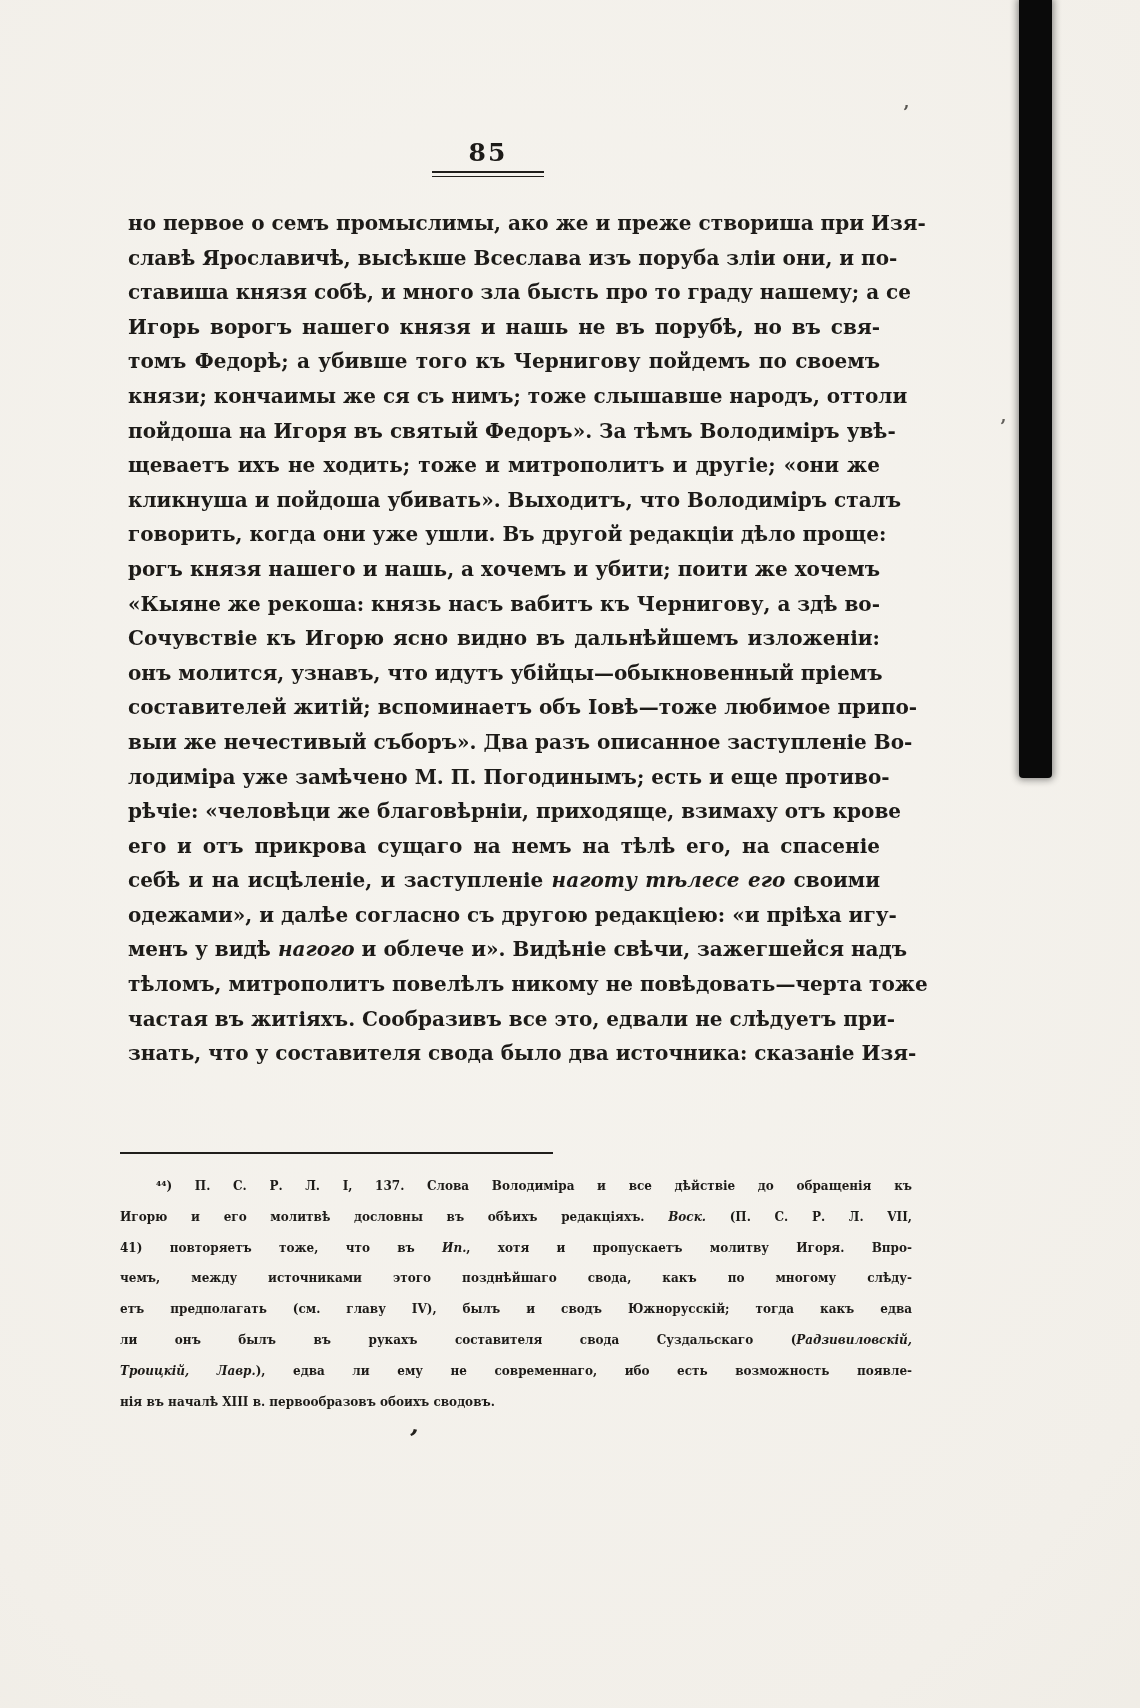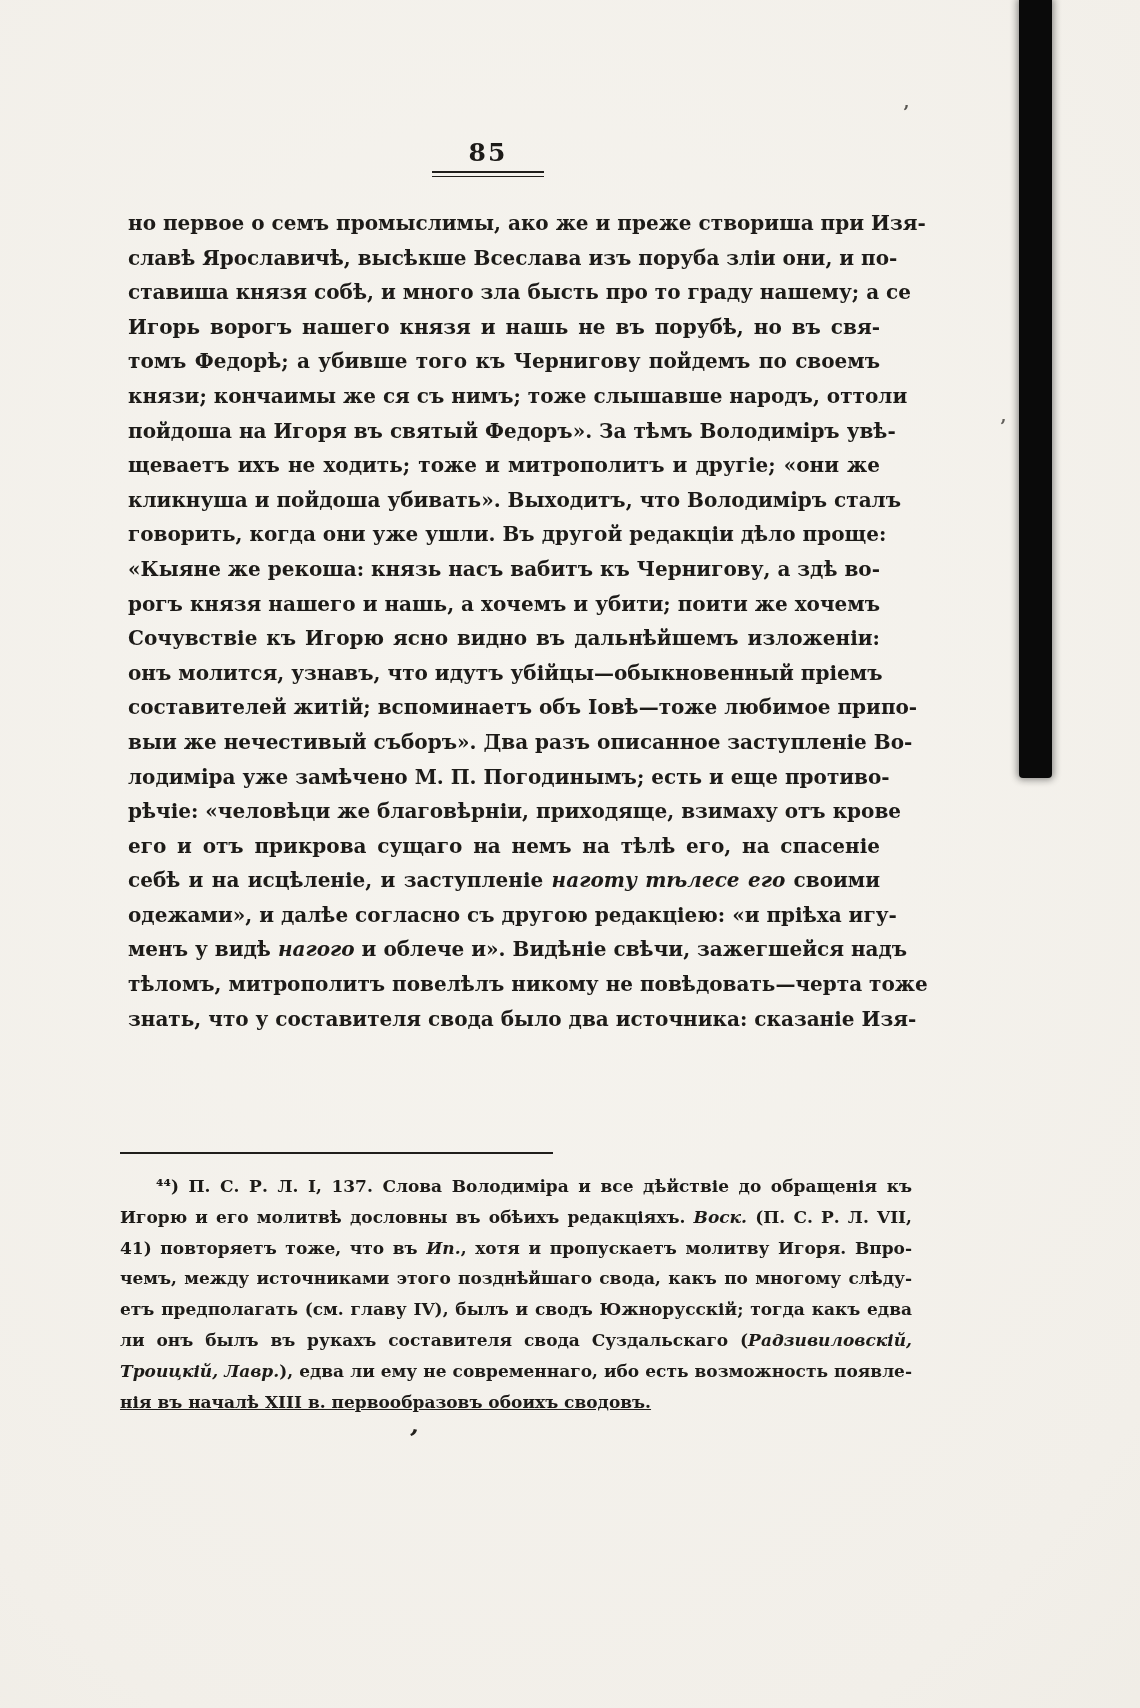--- a/index.html
+++ b/index.html
@@ -63,32 +63,31 @@
     height: 2px;
     background: #201e1b;
   }
   .footnote-text {
     position: absolute;
     left: 120px;
     top: 1171px;
     width: 792px;
   }
   .footnote-text .line {
-    font-size: 17px;
+    font-size: 12px;
     font-weight: bold;
     line-height: 30.8px;
     text-align: justify;
     text-align-last: justify;
     -moz-text-align-last: justify;
     white-space: nowrap;
   }
   .footnote-text .line:first-child { text-indent: 36px; }
   .line.no-just {
     text-align-last: left;
-    text-decoration: underline;
     -moz-text-align-last: left;
   }
   .it { font-style: italic; margin-top: 15px; }
   
   .scan-bar {
     position: absolute;
     left: 1019px;
     top: 0;
     width: 33px;
     height: 778px;
@@ -119,33 +118,34 @@
       <div class="line"><span>но первое о семъ промыслимы, ако же и преже створиша при Изя-</span></div>
       <div class="line"><span>славѣ Ярославичѣ, высѣкше Всеслава изъ поруба зліи они, и по-</span></div>
       <div class="line"><span>ставиша князя собѣ, и много зла бысть про то граду нашему; а се</span></div>
       <div class="line"><span>Игорь ворогъ нашего князя и нашь не въ порубѣ, но въ свя-</span></div>
       <div class="line"><span>томъ Федорѣ; а убивше того къ Чернигову пойдемъ по своемъ</span></div>
       <div class="line"><span>князи; кончаимы же ся съ нимъ; тоже слышавше народъ, оттоли</span></div>
       <div class="line"><span>пойдоша на Игоря въ святый Федоръ». За тѣмъ Володимiръ увѣ-</span></div>
       <div class="line"><span>щеваетъ ихъ не ходить; тоже и митрополитъ и другіе; «они же</span></div>
       <div class="line"><span>кликнуша и пойдоша убивать». Выходитъ, что Володимiръ сталъ</span></div>
       <div class="line"><span>говорить, когда они уже ушли. Въ другой редакціи дѣло проще:</span></div>
+      <div class="line"><span>рогъ князя нашего и нашь, а хочемъ и убити; поити же хочемъ</span></div>
       <div class="line"><span>«Кыяне же рекоша: князь насъ вабитъ къ Чернигову, а здѣ во-</span></div>
-      <div class="line"><span>рогъ князя нашего и нашь, а хочемъ и убити; поити же хочемъ</span></div>
       <div class="line"><span>Сочувствіе къ Игорю ясно видно въ дальнѣйшемъ изложеніи:</span></div>
       <div class="line"><span>онъ молится, узнавъ, что идутъ убійцы—обыкновенный пріемъ</span></div>
       <div class="line"><span>составителей житій; вспоминаетъ объ Іовѣ—тоже любимое припо-</span></div>
       <div class="line"><span>выи же нечестивый съборъ». Два разъ описанное заступленіе Во-</span></div>
       <div class="line"><span>лодимiра уже замѣчено М. П. Погодинымъ; есть и еще противо-</span></div>
       <div class="line"><span>рѣчіе: «человѣци же благовѣрніи, приходяще, взимаху отъ крове</span></div>
       <div class="line"><span>его и отъ прикрова сущаго на немъ на тѣлѣ его, на спасеніе</span></div>
       <div class="line"><span>себѣ и на исцѣленіе, и заступленіе </span><span class="it">наготу тѣлесе его</span><span> своими</span></div>
       <div class="line"><span>одежами», и далѣе согласно съ другою редакціею: «и пріѣха игу-</span></div>
       <div class="line"><span>менъ у видѣ </span><span class="it">нагого</span><span> и облече и». Видѣніе свѣчи, зажегшейся надъ</span></div>
       <div class="line"><span>тѣломъ, митрополитъ повелѣлъ никому не повѣдовать—черта тоже</span></div>
+      <div class="line"><span>частая въ житіяхъ. Сообразивъ все это, едвали не слѣдуетъ при-</span></div>
       <div class="line"><span>знать, что у составителя свода было два источника: сказаніе Изя-</span></div>
     </div>
 
   <div class="footnote-rule"></div>
 
   <div class="footnote-text" id="footnote-text">
       <div class="line"><span>⁴⁴) П. С. Р. Л. I, 137. Слова Володимiра и все дѣйствіе до обращенія къ</span></div>
       <div class="line"><span>Игорю и его молитвѣ дословны въ обѣихъ редакціяхъ. </span><span class="it">Воск.</span><span> (П. С. Р. Л. VII,</span></div>
       <div class="line"><span>41) повторяетъ тоже, что въ </span><span class="it">Ип.</span><span>, хотя и пропускаетъ молитву Игоря. Впро-</span></div>
       <div class="line"><span>чемъ, между источниками этого позднѣйшаго свода, какъ по многому слѣду-</span></div>

